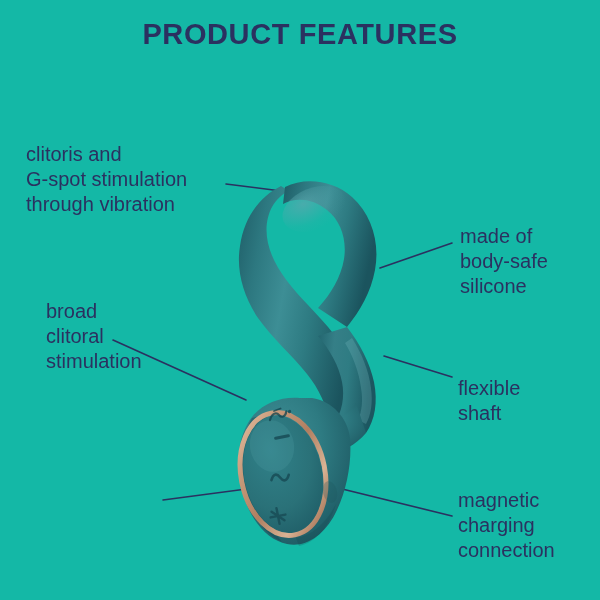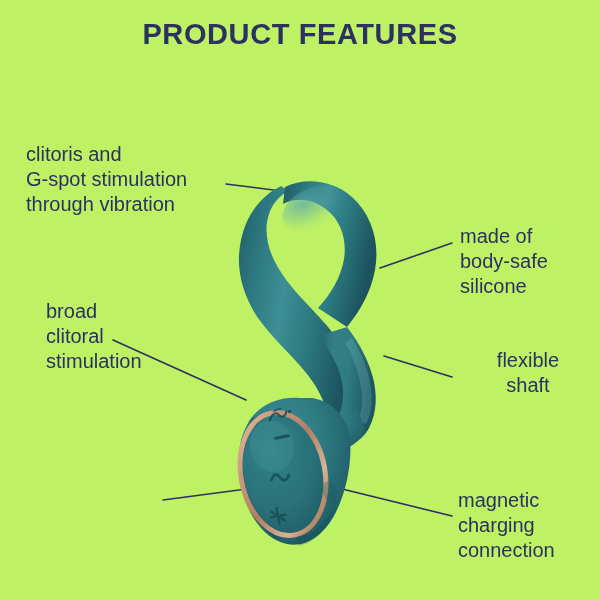--- a/index.html
+++ b/index.html
@@ -11,21 +11,21 @@
     height: 600px;
     background: #ffffff;
     font-family: "Liberation Sans", sans-serif;
     overflow: hidden;
     position: relative;
   }
   #root {
     position: relative;
     width: 600px;
     height: 600px;
-    background: #bef264;
+    background: #14b8a6;
   }
 
   
   .title {
     position: absolute;
     left: 0;
     top: 18px;
     width: 600px;
     text-align: center;
     font-size: 29px;
@@ -45,21 +45,21 @@
     white-space: pre-line;
     font-weight: normal;
   }
   .label.left  { text-align: left; }
   .label.right { text-align: left; }
 
   #lbl-clitoris   { left: 26px;  top: 142px; width: 210px; }
   #lbl-broad      { left: 26px;  top: 299px; width: 170px; margin-left: 20px; }
   #lbl-easily     { left: 26px;  top: 438px; width: 180px; }
   #lbl-silicone   { left: 460px; top: 224px; width: 140px; }
-  #lbl-flexible   { left: 458px; top: 348px; width: 140px; text-align: center; }
+  #lbl-flexible   { left: 458px; top: 376px; width: 140px; }
   #lbl-magnetic   { left: 458px; top: 488px; width: 145px; }
 
   
   #stage {
     position: absolute;
     left: 0; top: 0;
     width: 600px; height: 600px;
   }
 </style>
 </head>

